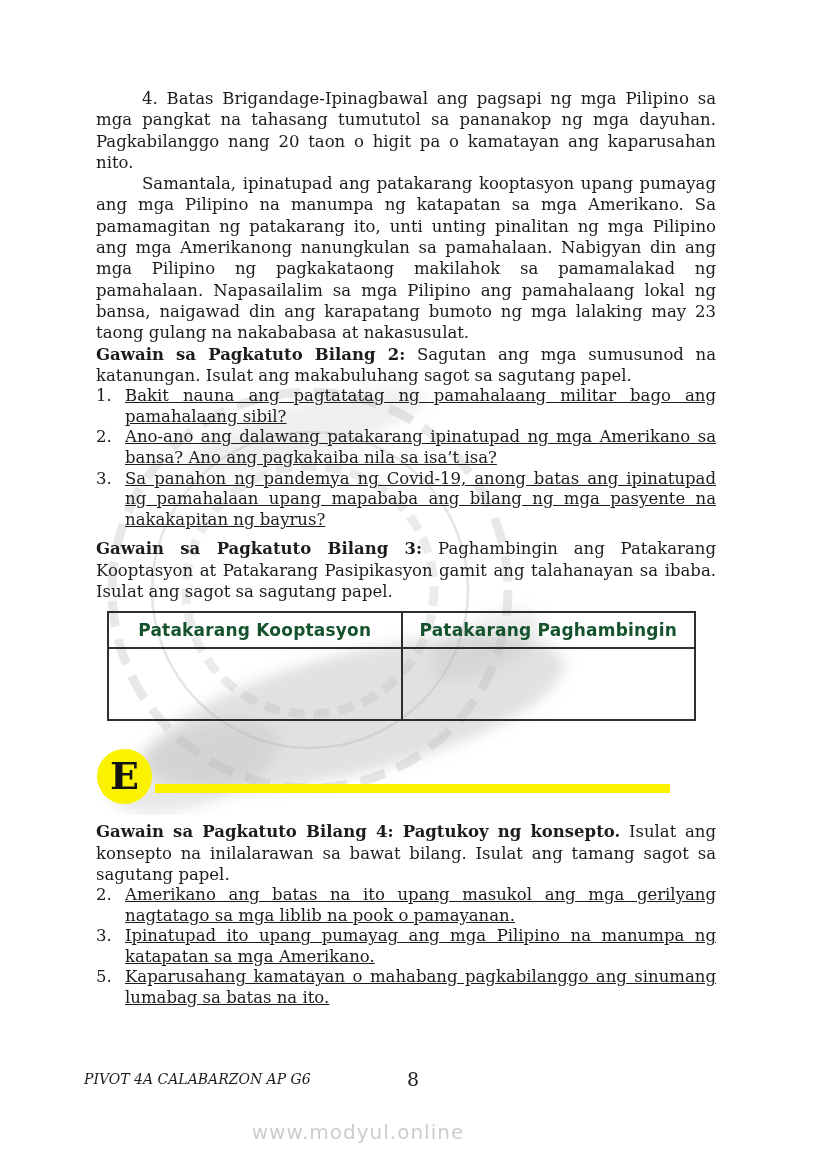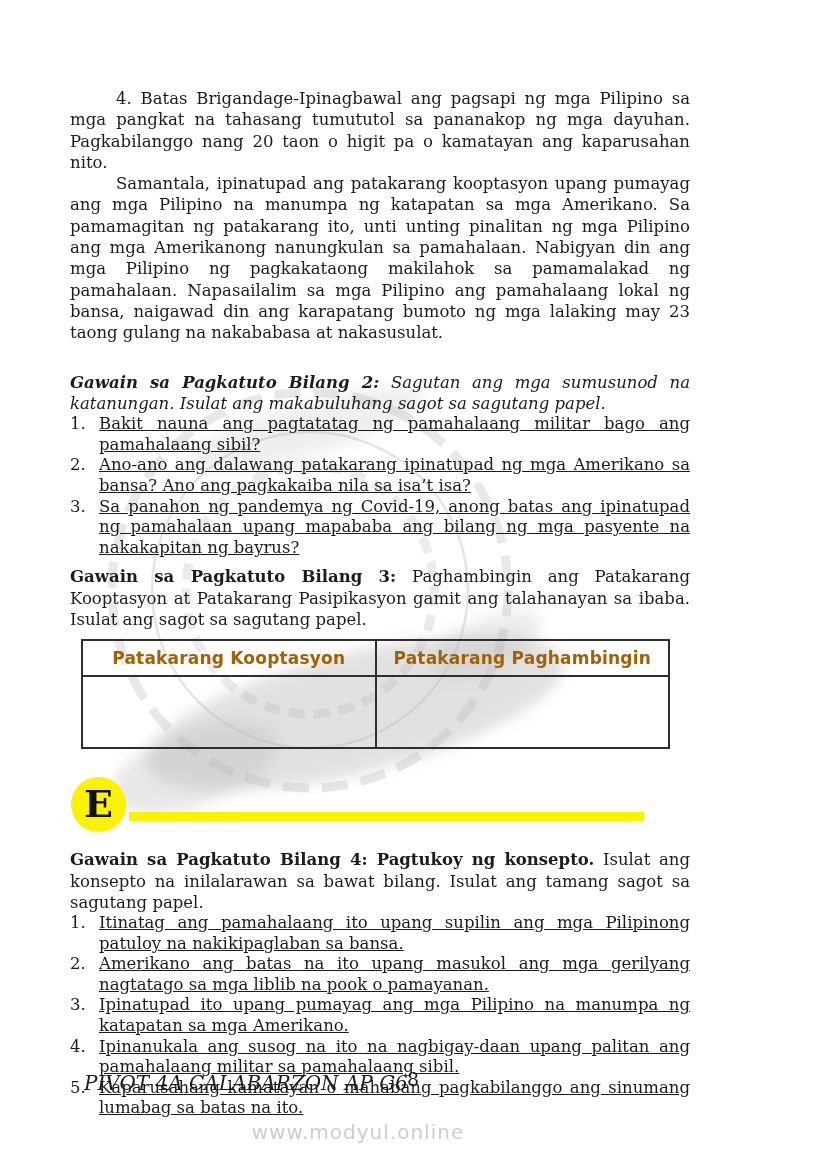--- a/index.html
+++ b/index.html
@@ -14,34 +14,34 @@
   }
   .stamp {
     position: absolute;
     left: 55px;
     top: 375px;
     z-index: 0;
     pointer-events: none;
   }
   .content {
     position: absolute;
-    left: 70px;
+    left: 96px;
     top: 88px;
     width: 620px;
     z-index: 1;
   }
   .body {
     font-size: 16.5px;
     line-height: 21.3px;
     text-align: justify;
     margin: 0;
   }
   .indent { text-indent: 46px; }
   .bold { font-weight: bold; }
-  .g2 { margin-top: 28px; font-style: italic; }
+  .g2 { margin-top: 0; }
   .g3 { margin-top: 8px; }
   .g4 { margin-top: 18px; }
   .item {
     padding-left: 29px;
     text-indent: -29px;
     line-height: 20.6px;
     text-decoration: underline;
   }
   .num { display: inline-block; width: 29px; text-indent: 0; }
   .cmp-table {
@@ -51,21 +51,21 @@
     table-layout: fixed;
   }
   .cmp-table th {
     border: 2px solid #2e2e2e;
     height: 32px;
     font-family: "DejaVu Sans", sans-serif;
     font-weight: bold;
     font-size: 17px;
     text-align: center;
     vertical-align: middle;
-    color: #a16207;
+    color: #14532d;
     letter-spacing: 0.2px;
     background: transparent;
   }
   .cmp-table td {
     border: 2px solid #2e2e2e;
     height: 68px;
     background: transparent;
   }
   .marker-row {
     position: relative;
@@ -98,21 +98,21 @@
     top: 37px;
     width: 515px;
     height: 9px;
     background: #FBF200;
   }
   .footer-left {
     position: absolute;
     left: 84px;
     top: 1071px;
     font-style: italic;
-    font-size: 20px;
+    font-size: 14px;
     color: #1c1c1c;
     z-index: 1;
   }
   .page-number {
     position: absolute;
     left: 0;
     top: 1068px;
     width: 826px;
     text-align: center;
     font-size: 19px;
@@ -192,27 +192,25 @@
     <div class="marker-row">
       <div class="e-circle">
           <span>E</span>
         </div>
       <div class="yellow-rule"></div>
     </div>
 
     <p class="body g4"><span class="bold">Gawain sa Pagkatuto Bilang 4: Pagtukoy ng konsepto.</span>
       <span>Isulat ang konsepto na inilalarawan sa bawat bilang. Isulat ang tamang sagot sa sagutang papel.</span></p>
 
-    <div class="body item"><span class="num">1.</span><span>Itinatag ang pamahalaang ito upang supilin ang mga Pilipinong patuloy na nakikipaglaban sa bansa.</span></div>
 
     <div class="body item"><span class="num">2.</span><span>Amerikano ang batas na ito upang masukol ang mga gerilyang nagtatago sa mga liblib na pook o pamayanan.</span></div>
 
     <div class="body item"><span class="num">3.</span><span>Ipinatupad ito upang pumayag ang mga Pilipino na manumpa ng katapatan sa mga Amerikano.</span></div>
 
-    <div class="body item"><span class="num">4.</span><span>Ipinanukala ang susog na ito na nagbigay-daan upang palitan ang pamahalaang militar sa pamahalaang sibil.</span></div>
 
     <div class="body item"><span class="num">5.</span><span>Kaparusahang kamatayan o mahabang pagkabilanggo ang sinumang lumabag sa batas na ito.</span></div>
 
   </div>
 
   <div class="footer-left">PIVOT 4A CALABARZON AP G6</div>
 
   <div class="page-number">8</div>
 
   <div class="site-watermark">www.modyul.online</div>

